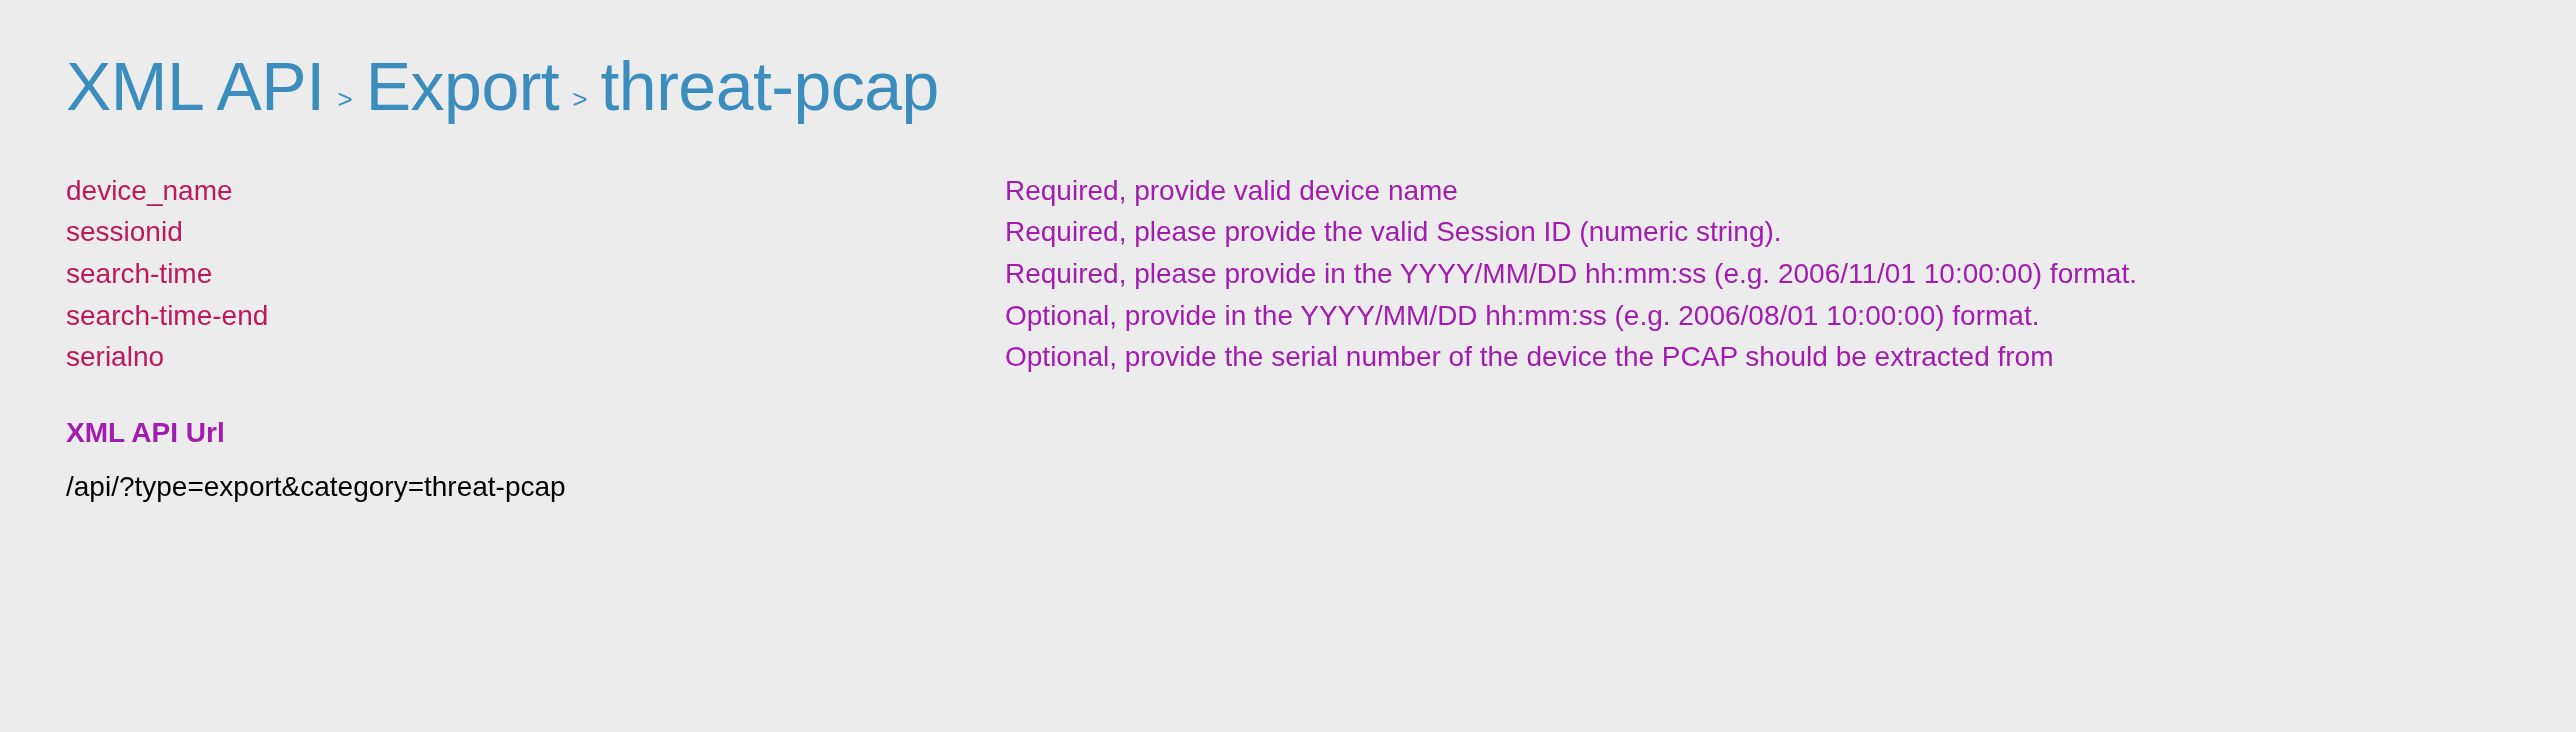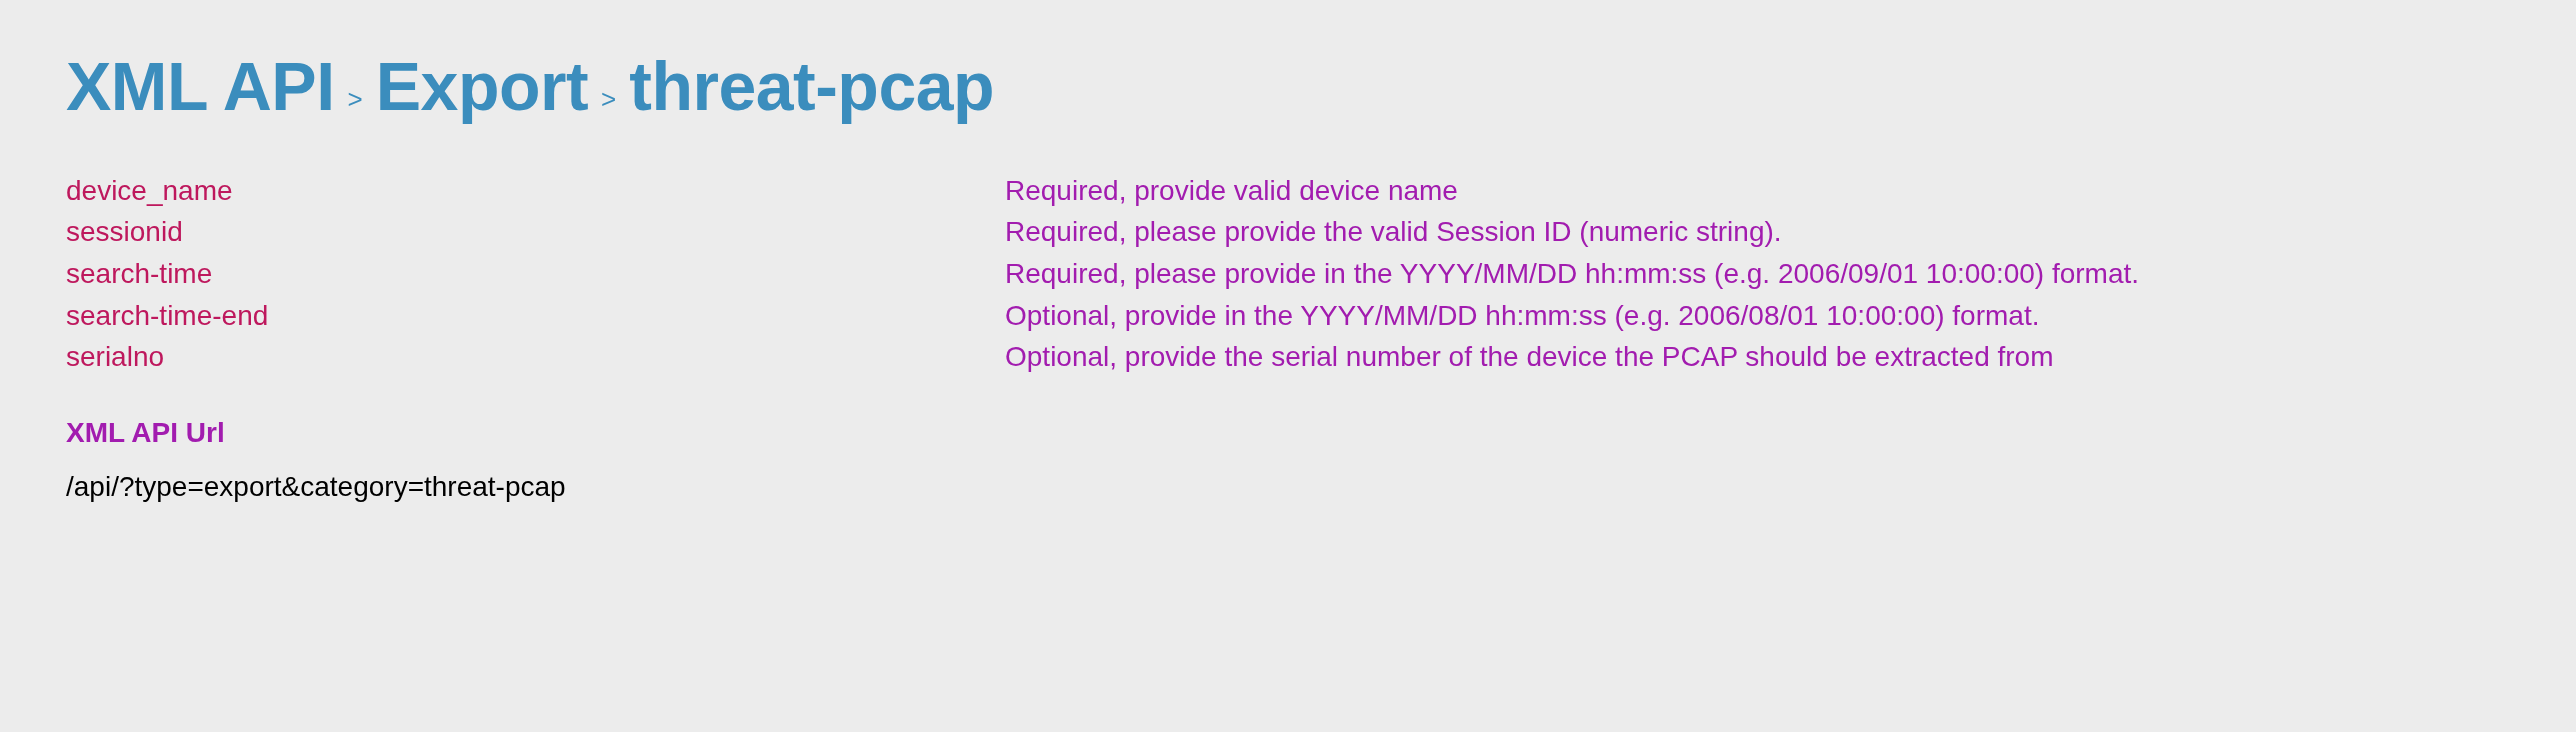--- a/index.html
+++ b/index.html
@@ -16,21 +16,21 @@
     }
     .breadcrumb {
       display: flex;
       align-items: baseline;
       gap: 13px;
       margin-bottom: 45px;
     }
     .breadcrumb-part {
       color: #3b8dbd;
       font-size: 68px;
-      font-weight: 700;
+      font-weight: 400;
       letter-spacing: -0.5px;
     }
     .breadcrumb-sep {
       color: #3b8dbd;
       font-size: 26px;
       font-weight: 400;
       position: relative;
       top: -1.9px;
     }
     .params-table {
@@ -78,21 +78,21 @@
     <tr>
       <td class="param-name">device_name</td>
       <td class="param-desc">Required, provide valid device name</td>
     </tr>
     <tr>
       <td class="param-name">sessionid</td>
       <td class="param-desc">Required, please provide the valid Session ID (numeric string).</td>
     </tr>
     <tr>
       <td class="param-name">search-time</td>
-      <td class="param-desc">Required, please provide in the YYYY/MM/DD hh:mm:ss (e.g. 2006/09/01 10:00:00) format.</td>
+      <td class="param-desc">Required, please provide in the YYYY/MM/DD hh:mm:ss (e.g. 2006/11/01 10:00:00) format.</td>
     </tr>
     <tr>
       <td class="param-name">search-time-end</td>
       <td class="param-desc">Optional, provide in the YYYY/MM/DD hh:mm:ss (e.g. 2006/08/01 10:00:00) format.</td>
     </tr>
     <tr>
       <td class="param-name">serialno</td>
       <td class="param-desc">Optional, provide the serial number of the device the PCAP should be extracted from</td>
     </tr>
   </tbody>

